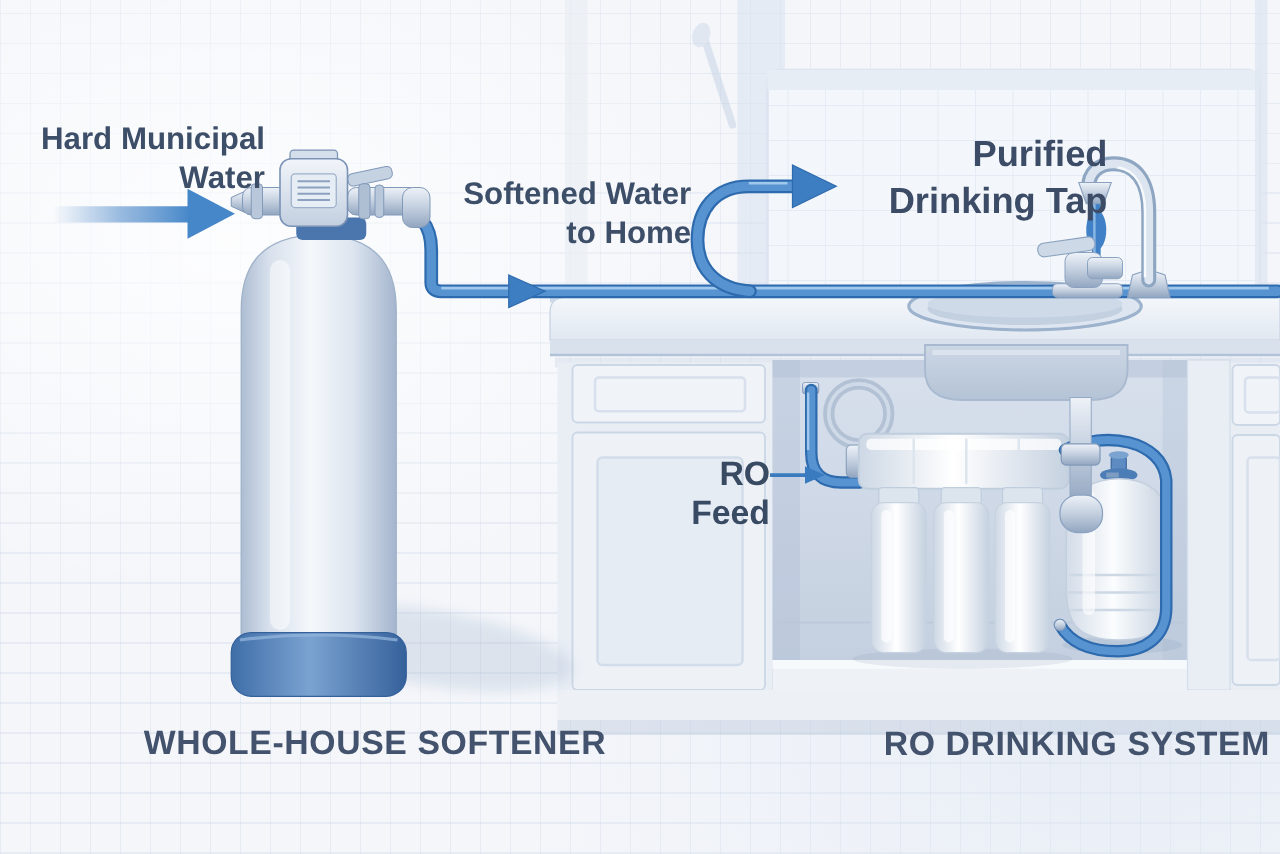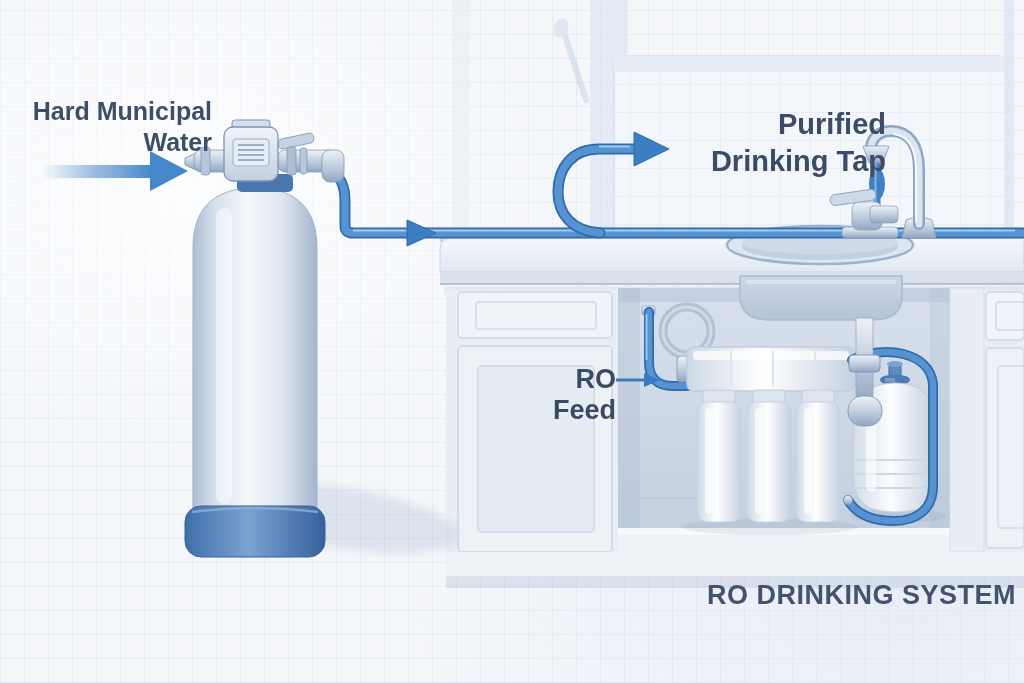--- a/index.html
+++ b/index.html
@@ -286,18 +286,21 @@
       <path d="M919,224 V170 C919,144 908,131 891,131 C878,131 871,139 871,149" fill="none" stroke="#8ea6c2" stroke-width="12" stroke-linecap="round"></path>
       <path d="M919,224 V170 C919,144 908,131 891,131 C878,131 871,139 871,149" fill="none" stroke="#dce5ef" stroke-width="7" stroke-linecap="round"></path>
       <path d="M916,222 V170 C916,148 908,136 894,134" fill="none" stroke="#f7fafc" stroke-width="2"></path>
       <polygon points="863,146 889,146 883,163 869,163" fill="url(#gMetal)" stroke="#8aa2c0" stroke-width="0.9"></polygon>
     </g>
   </g>
 </svg>
 
 <div class="lbl lbl-hard">Hard Municipal
 Water</div>
+<div class="lbl lbl-soft">Softened Water
+to Home</div>
 <div class="lbl lbl-pure">Purified
 Drinking Tap</div>
 <div class="lbl lbl-rofeed">RO Feed</div>
+<div class="lbl lbl-cap1">WHOLE-HOUSE SOFTENER</div>
 <div class="lbl lbl-cap3">RO DRINKING SYSTEM</div>
 
 </div>
 
 </body></html>

